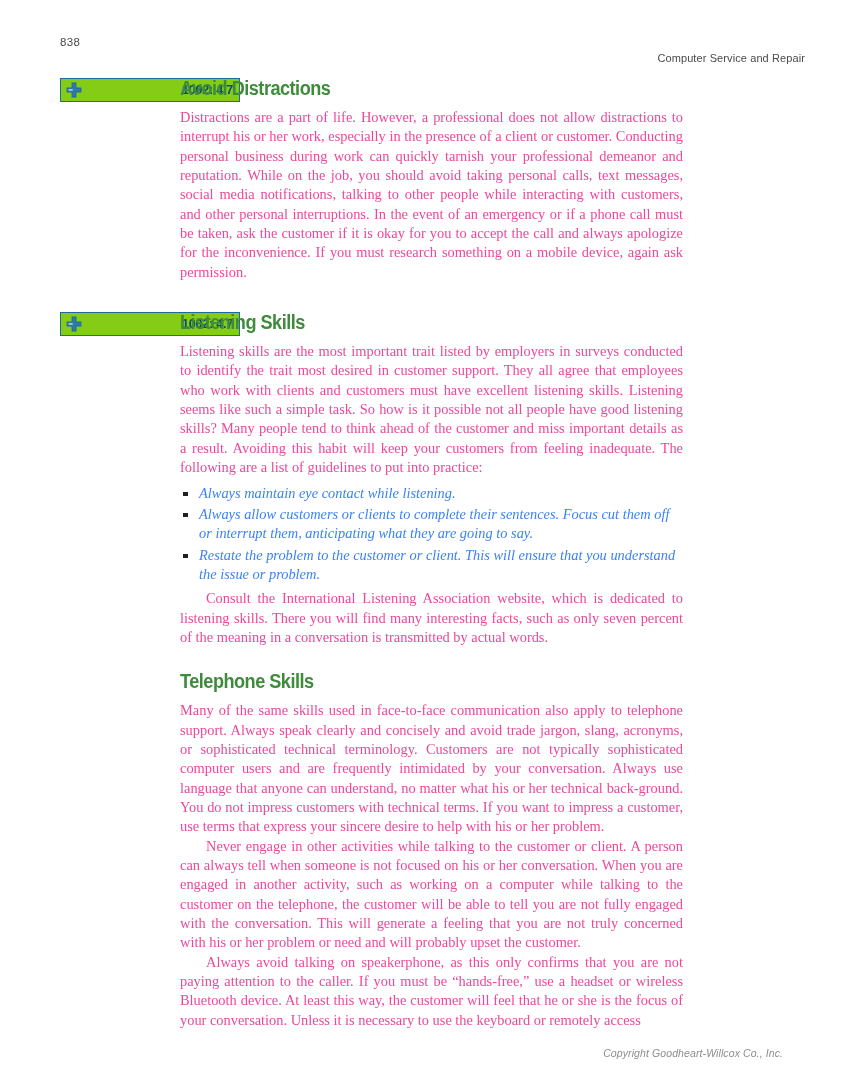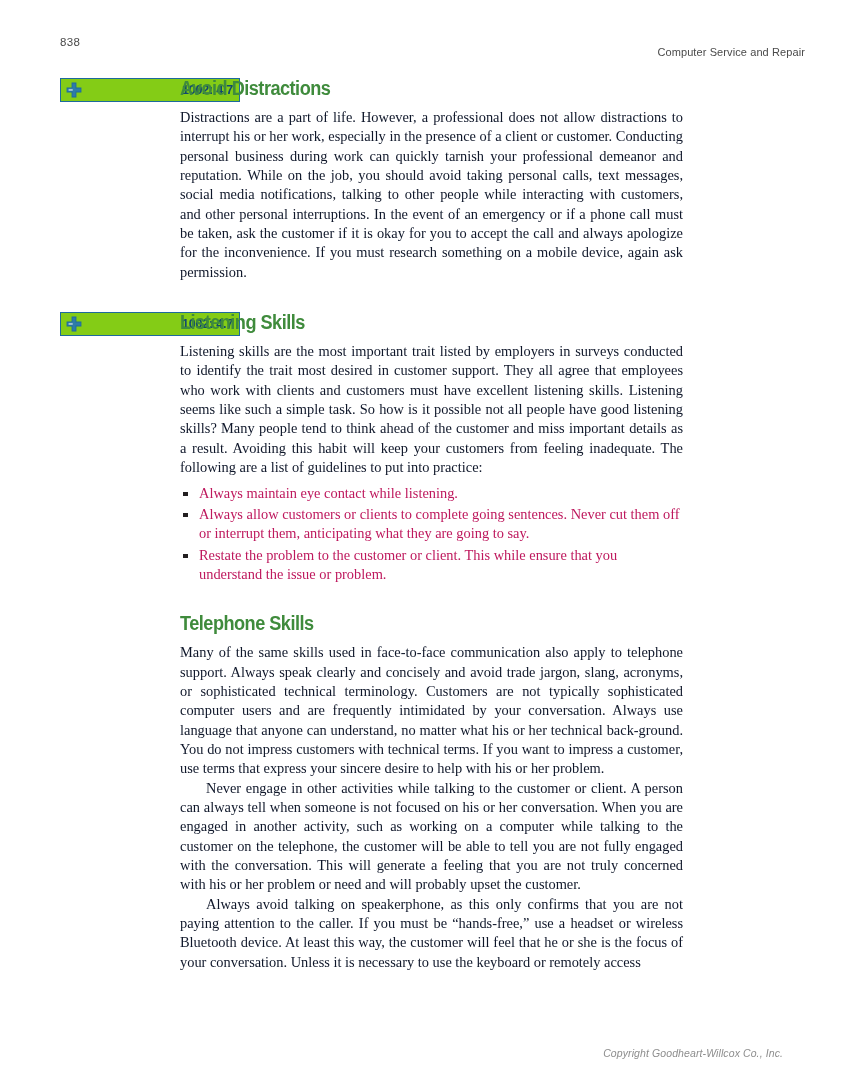--- a/index.html
+++ b/index.html
@@ -38,21 +38,21 @@
     left: 0;
     top: 0;
     font-family: "Liberation Sans", sans-serif;
     font-size: 11.5px;
     color: #4a4a4a;
     letter-spacing: .4px;
   }
   .runhead-title {
     position: absolute;
     right: 0;
-    top: 10px;
+    top: 16px;
     font-family: "Liberation Sans", sans-serif;
     font-size: 11px;
     color: #4a4a4a;
     letter-spacing: .1px;
   }
 
   
   .content {
     position: absolute;
     top: 78px;
@@ -114,42 +114,43 @@
     color: #3f8b3c;
     transform: scaleX(.93);
     transform-origin: left center;
   }
 
   p.body {
     margin: 0;
     font-family: "Liberation Serif", serif;
     font-size: 14.4px;
     line-height: 19.35px;
-    color: #0f172a;
+    color: #ec4899;
     text-align: justify;
     text-justify: inter-word;
     hyphens: manual;
   }
   p.body + p.body { margin-top: 0; }
   p.indent { text-indent: 26px; }
 
   ul.bullets {
     margin: 6px 0 5px 0;
     padding: 0;
     list-style: none;
   }
   ul.bullets li {
     position: relative;
     padding-left: 19px;
     margin-bottom: 2px;
     font-family: "Liberation Serif", serif;
     font-size: 14.4px;
     line-height: 19.35px;
-    color: #be185d;
+    color: #3b82f6;
     text-align: left;
+    font-style: italic;
   }
   ul.bullets li .sq {
     position: absolute;
     left: 3px;
     top: 8px;
     width: 4.5px;
     height: 4.5px;
     background: #231f20;
     display: block;
   }
@@ -217,28 +218,29 @@
         <ul class="bullets">
           <li>
             <span class="sq"></span>
             <span>Always maintain eye contact while listening.</span>
           </li>
           <li>
             <span class="sq"></span>
           </li>
           <li>
             <span class="sq"></span>
-            <span>Always allow customers or clients to complete going sentences. Never cut them off or interrupt them, anticipating what they are going to say.</span>
-          </li>
-          <li>
-            <span class="sq"></span>
-            <span>Restate the problem to the customer or client. This while ensure that you understand the issue or problem.</span>
+            <span>Always allow customers or clients to complete their sentences. Focus cut them off or interrupt them, anticipating what they are going to say.</span>
+          </li>
+          <li>
+            <span class="sq"></span>
+            <span>Restate the problem to the customer or client. This will ensure that you understand the issue or problem.</span>
           </li>
         </ul>
 
+        <p class="body indent">Consult the International Listening Association website, which is dedicated to listening skills. There you will find many interesting facts, such as only seven percent of the meaning in a conversation is transmitted by actual words.</p>
       </div>
     </div>
 
     <div class="gap-md"></div>
 
     <div class="block">
       <div class="col">
         <h2 class="head">Telephone Skills</h2>
         <p class="body">Many of the same skills used in face-to-face communication also apply to telephone support. Always speak clearly and concisely and avoid trade jargon, slang, acronyms, or sophisticated technical terminology. Customers are not typically sophisticated computer users and are frequently intimidated by your conversation. Always use language that anyone can understand, no matter what his or her technical back-ground. You do not impress customers with technical terms. If you want to impress a customer, use terms that express your sincere desire to help with his or her problem.</p>
         <p class="body indent">Never engage in other activities while talking to the customer or client. A person can always tell when someone is not focused on his or her conversation. When you are engaged in another activity, such as working on a computer while talking to the customer on the telephone, the customer will be able to tell you are not fully engaged with the conversation. This will generate a feeling that you are not truly concerned with his or her problem or need and will probably upset the customer.</p>

